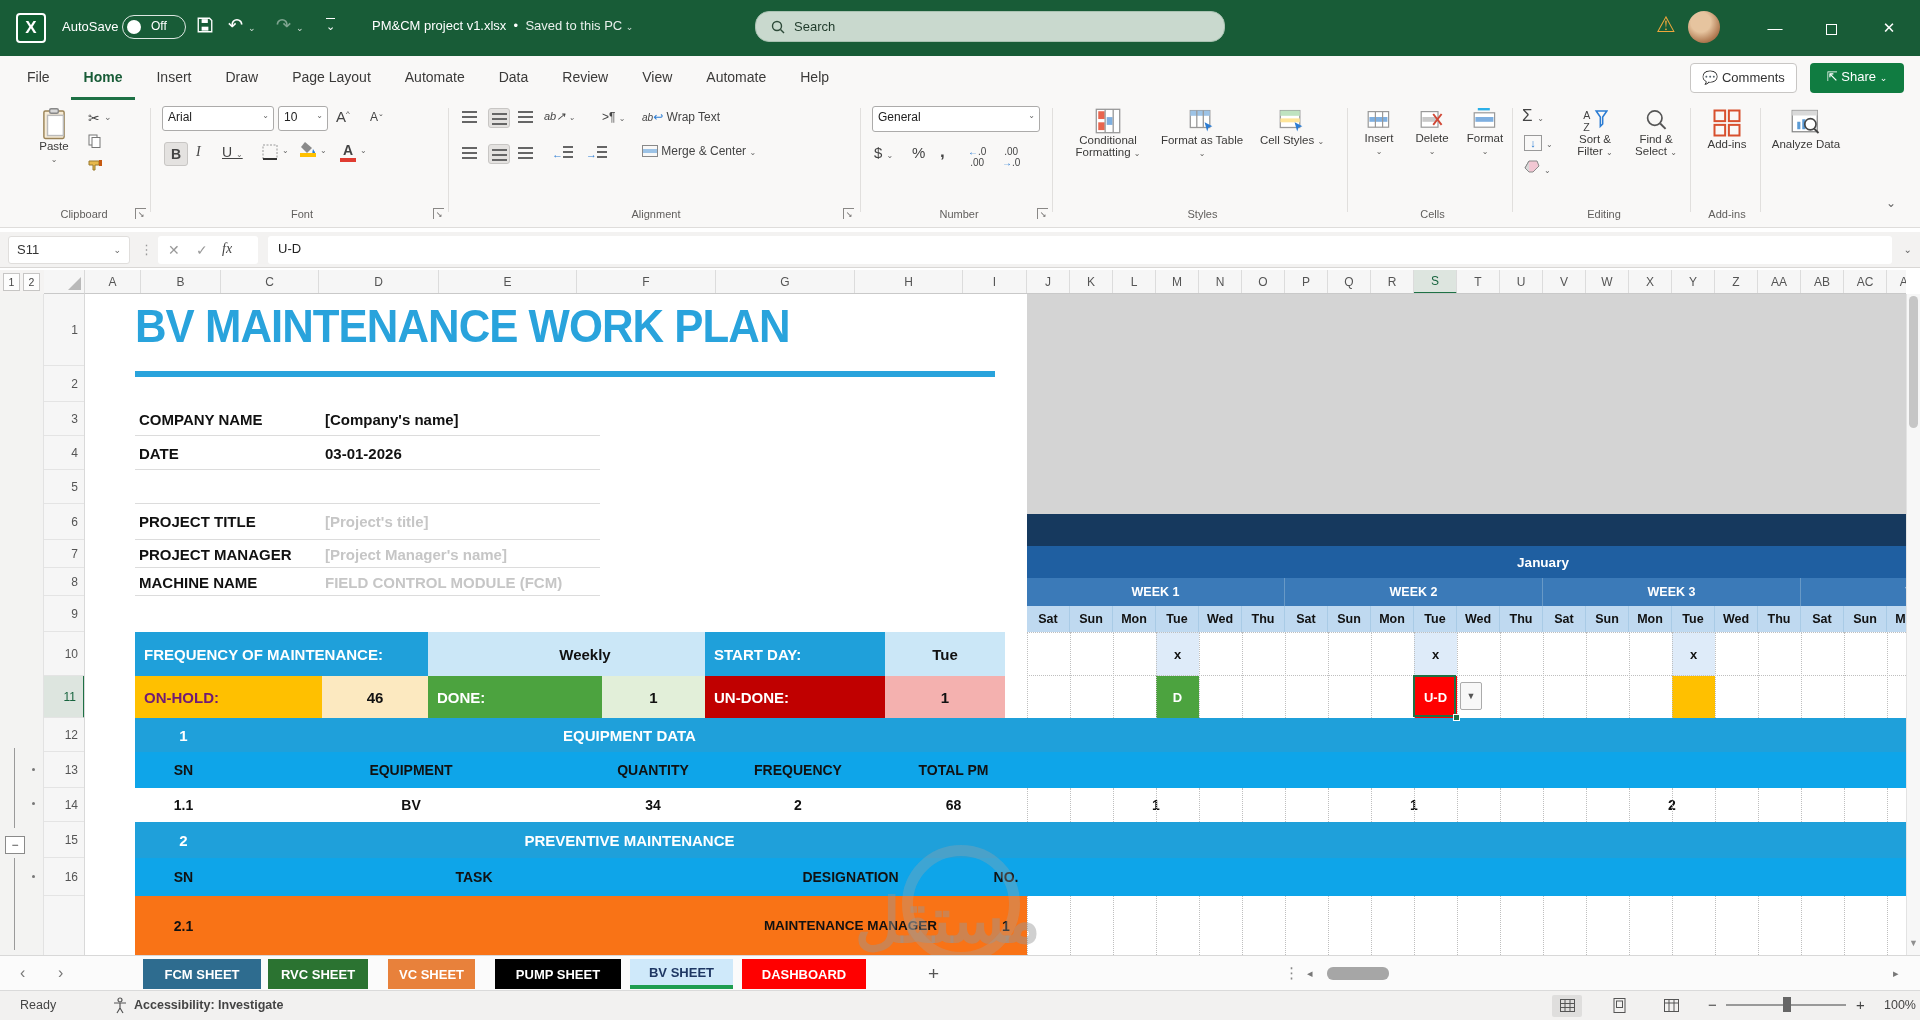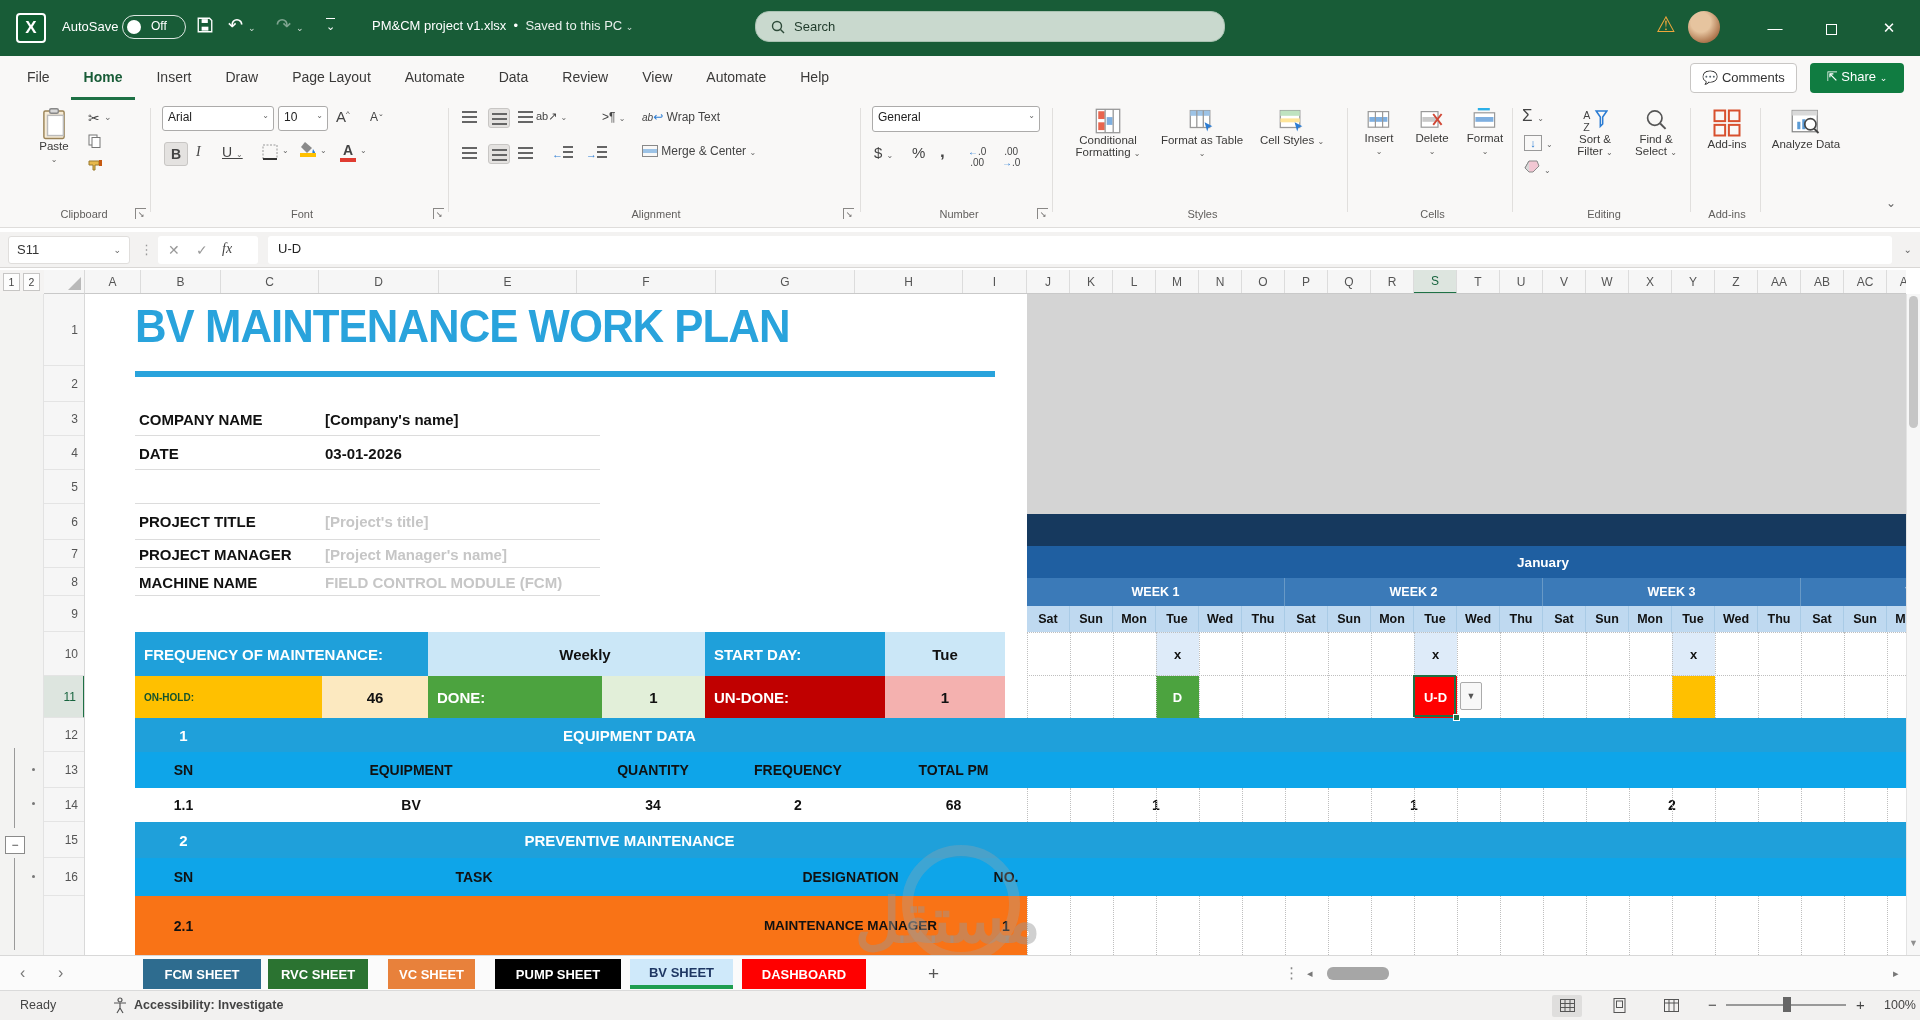--- a/index.html
+++ b/index.html
@@ -234,21 +234,21 @@
       <div class="sbtn" style="left:202px;top:46px;font-size:8px;color:#666">⌄</div>
       <div class="glabel">Font</div>
       <div class="launch">↘</div>
     </div>
     <div class="gsep" style="left:448px"></div>
 
     <div class="grp" style="left:456px;width:400px">
       <div class="sbtn" style="left:6px;top:10px"><span class="bars"></span></div>
       <div class="sbtn tog" style="left:32px;top:8px;width:22px;height:20px;padding-top:3px"><span class="bars"></span></div>
       <div class="sbtn" style="left:62px;top:10px"><span class="bars"></span></div>
-      <div class="sbtn" style="left:80px;top:10px;font-size:11px;">ab↗ <span style="font-size:8px;color:#666">⌄</span></div>
+      <div class="sbtn" style="left:88px;top:10px;font-size:11px;font-style:italic">ab↗ <span style="font-size:8px;color:#666">⌄</span></div>
       <div class="sbtn" style="left:146px;top:10px;font-size:12px">&gt;¶ <span style="font-size:8px;color:#666">⌄</span></div>
       <div class="sbtn" style="left:6px;top:46px"><span class="bars"></span></div>
       <div class="sbtn tog" style="left:32px;top:44px;width:22px;height:20px;padding-top:3px"><span class="bars"></span></div>
       <div class="sbtn" style="left:62px;top:46px"><span class="bars"></span></div>
       <div class="sbtn" style="left:96px;top:46px;font-size:11px"><span style="color:#2B7CD3">←</span><span class="bars" style="width:10px"></span></div>
       <div class="sbtn" style="left:130px;top:46px;font-size:11px"><span style="color:#2B7CD3">→</span><span class="bars" style="width:10px"></span></div>
       <div class="sbtn" style="left:186px;top:10px;font-size:12px;white-space:nowrap"><span style="font-size:10px;font-style:italic">ab</span><span style="color:#2B7CD3">↩</span> <span>Wrap Text</span></div>
       <div class="sbtn" style="left:186px;top:44px;font-size:12px;white-space:nowrap"><svg width="16" height="12" viewBox="0 0 16 12" style="display:inline-block;vertical-align:-2px">
             <rect x="0.5" y="0.5" width="15" height="11" fill="none" stroke="#888"></rect>
             <rect x="1" y="4" width="14" height="4" fill="#9DC3E6"></rect>
@@ -489,21 +489,21 @@
   <div class="fld-sep" style="top:567px"></div>
     <div class="fld-sep" style="top:595px"></div>
 
   <div class="cellrow" style="top:632px;width:870px;height:44px">
     <div class="c lft hblue" style="left:0;width:293px">FREQUENCY OF MAINTENANCE:</div>
     <div class="c lblue" style="left:293px;width:314px">Weekly</div>
     <div class="c lft hblue" style="left:570px;width:180px">START DAY:</div>
     <div class="c lblue" style="left:750px;width:120px">Tue</div>
   </div>
   <div class="cellrow" style="top:676px;width:870px;height:42px">
-    <div class="c lft" style="left:0;width:187px;background:#FFC000;color:#14532d;font-size:10px">ON-HOLD:</div>
+    <div class="c lft" style="left:0;width:187px;background:#FFC000;color:#701a75;font-size:15px">ON-HOLD:</div>
     <div class="c" style="left:187px;width:106px;background:#FCE9C0;color:#111;font-size:15px">46</div>
     <div class="c lft" style="left:293px;width:174px;background:#4CA33F;color:#fff;font-size:15px">DONE:</div>
     <div class="c" style="left:467px;width:103px;background:#E2EFD9;color:#111;font-size:15px">1</div>
     <div class="c lft" style="left:570px;width:180px;background:#C00000;color:#fff;font-size:15px">UN-DONE:</div>
     <div class="c" style="left:750px;width:120px;background:#F4B1AF;color:#111;font-size:15px">1</div>
   </div>
 
   <div class="band" style="left:135px;top:718px;width:892px;height:34px">
     <span class="c" style="left:0;width:97px">1</span>
     <span class="c" style="left:97px;width:795px">EQUIPMENT DATA</span>

